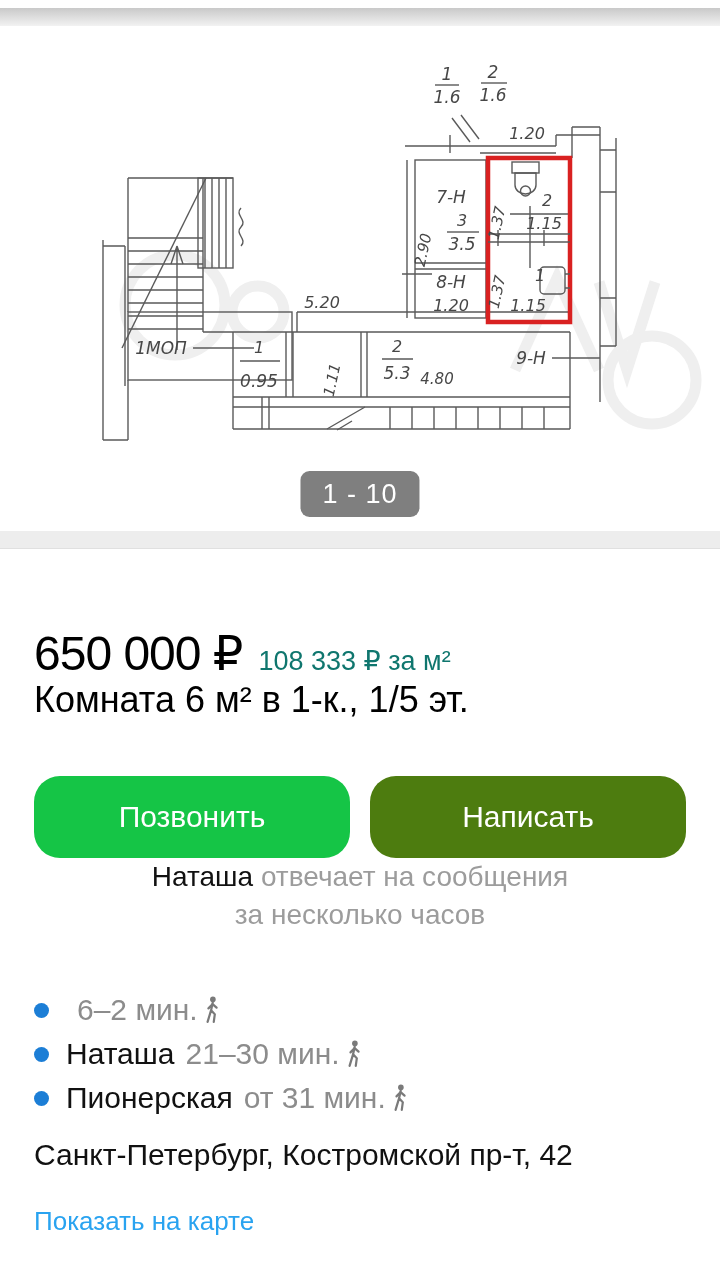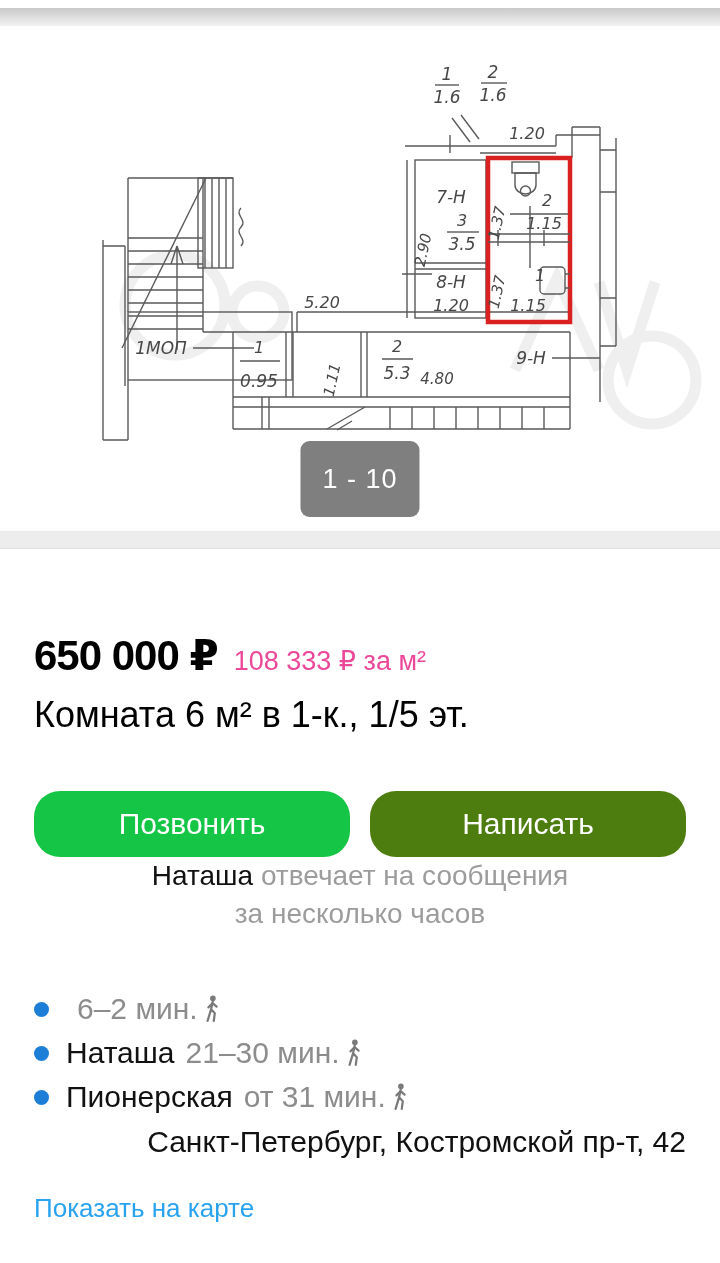--- a/index.html
+++ b/index.html
@@ -4,41 +4,41 @@
 <style>
   html,body{margin:0;padding:0;background:#fff;}
   body{width:720px;height:1263px;overflow:hidden;
        font-family:"Liberation Sans","DejaVu Sans",sans-serif;color:#111;}
   .top-strip{height:8px;background:#fff;}
   .grad-band{height:18px;background:linear-gradient(#c9c9c9,#f2f2f2);}
   .gallery{position:relative;height:505px;background:#fff;}
   .gallery svg.plan{position:absolute;left:0;top:24px;}
   .photo-counter{position:absolute;left:50%;transform:translateX(-50%);bottom:14px;
       background:rgba(0,0,0,0.5);color:#fff;font-size:27px;line-height:46px;height:46px;
-      padding:15px 22px;border-radius:9px;letter-spacing:1px;}
+      padding:0 22px;border-radius:9px;letter-spacing:1px;}
   .separator{height:17px;background:#ededed;border-bottom:1px solid #e0e0e0;}
   .content{padding:0 34px;}
   .price-row{margin-top:52px;display:flex;align-items:baseline;gap:16px;}
-  .price{font-size:42px;font-weight:700;line-height:1;letter-spacing:-1px;color:#000;}
-  .price-per{font-size:27px;color:#ec4899;margin-top:44px;}
-  .title{margin-top:16px;font-size:36px;font-weight:400;line-height:44px;color:#000;}
+  .price{font-size:48px;font-weight:400;line-height:1;letter-spacing:-1px;color:#000;}
+  .price-per{font-size:27px;color:#0f766e;margin-top:44px;}
+  .title{font-size:36px;font-weight:400;line-height:44px;color:#000;}
   .buttons{margin-top:54px;display:flex;gap:20px;}
-  .btn{flex:1;height:66px;border:none;border-radius:26px;color:#fff;font-size:30px;
+  .btn{flex:1;height:82px;border:none;border-radius:26px;color:#fff;font-size:30px;
        font-family:inherit;cursor:pointer;}
   .btn-call{background:#15c546;}
   .btn-write{background:#4d7c0f;}
   .seller{text-align:center;font-size:28px;line-height:38px;color:#9c9c9c;}
   .seller .name{color:#111;}
   .metro{margin-top:58px;}
   .metro-row{display:flex;align-items:center;height:36px;margin-bottom:8px;font-size:30px;}
   .bullet{width:15px;height:15px;border-radius:50%;background:#1c7ed6;margin-right:17px;flex:none;}
   .m-name{color:#111;}
   .m-time{color:#8c8c8c;margin-left:11px;display:flex;align-items:center;}
   .walk{margin-left:3px;}
-  .address{margin-top:8px;font-size:30px;line-height:38px;color:#111;text-align:right;}
+  .address{margin-top:20px;font-size:30px;line-height:38px;color:#111;}
   .map-link{display:inline-block;margin-top:32px;font-size:26px;color:#29a3f0;text-decoration:none;}
   
   .plan .wm{stroke:#efefef;stroke-width:11;fill:none;}
   .plan .w{stroke:#5a5a5a;stroke-width:1.4;fill:none;}
   .plan .t{fill:#474747;font-family:"DejaVu Sans","Liberation Sans",sans-serif;
            font-style:italic;text-anchor:middle;}
 </style>
 </head>
 <body>
 

